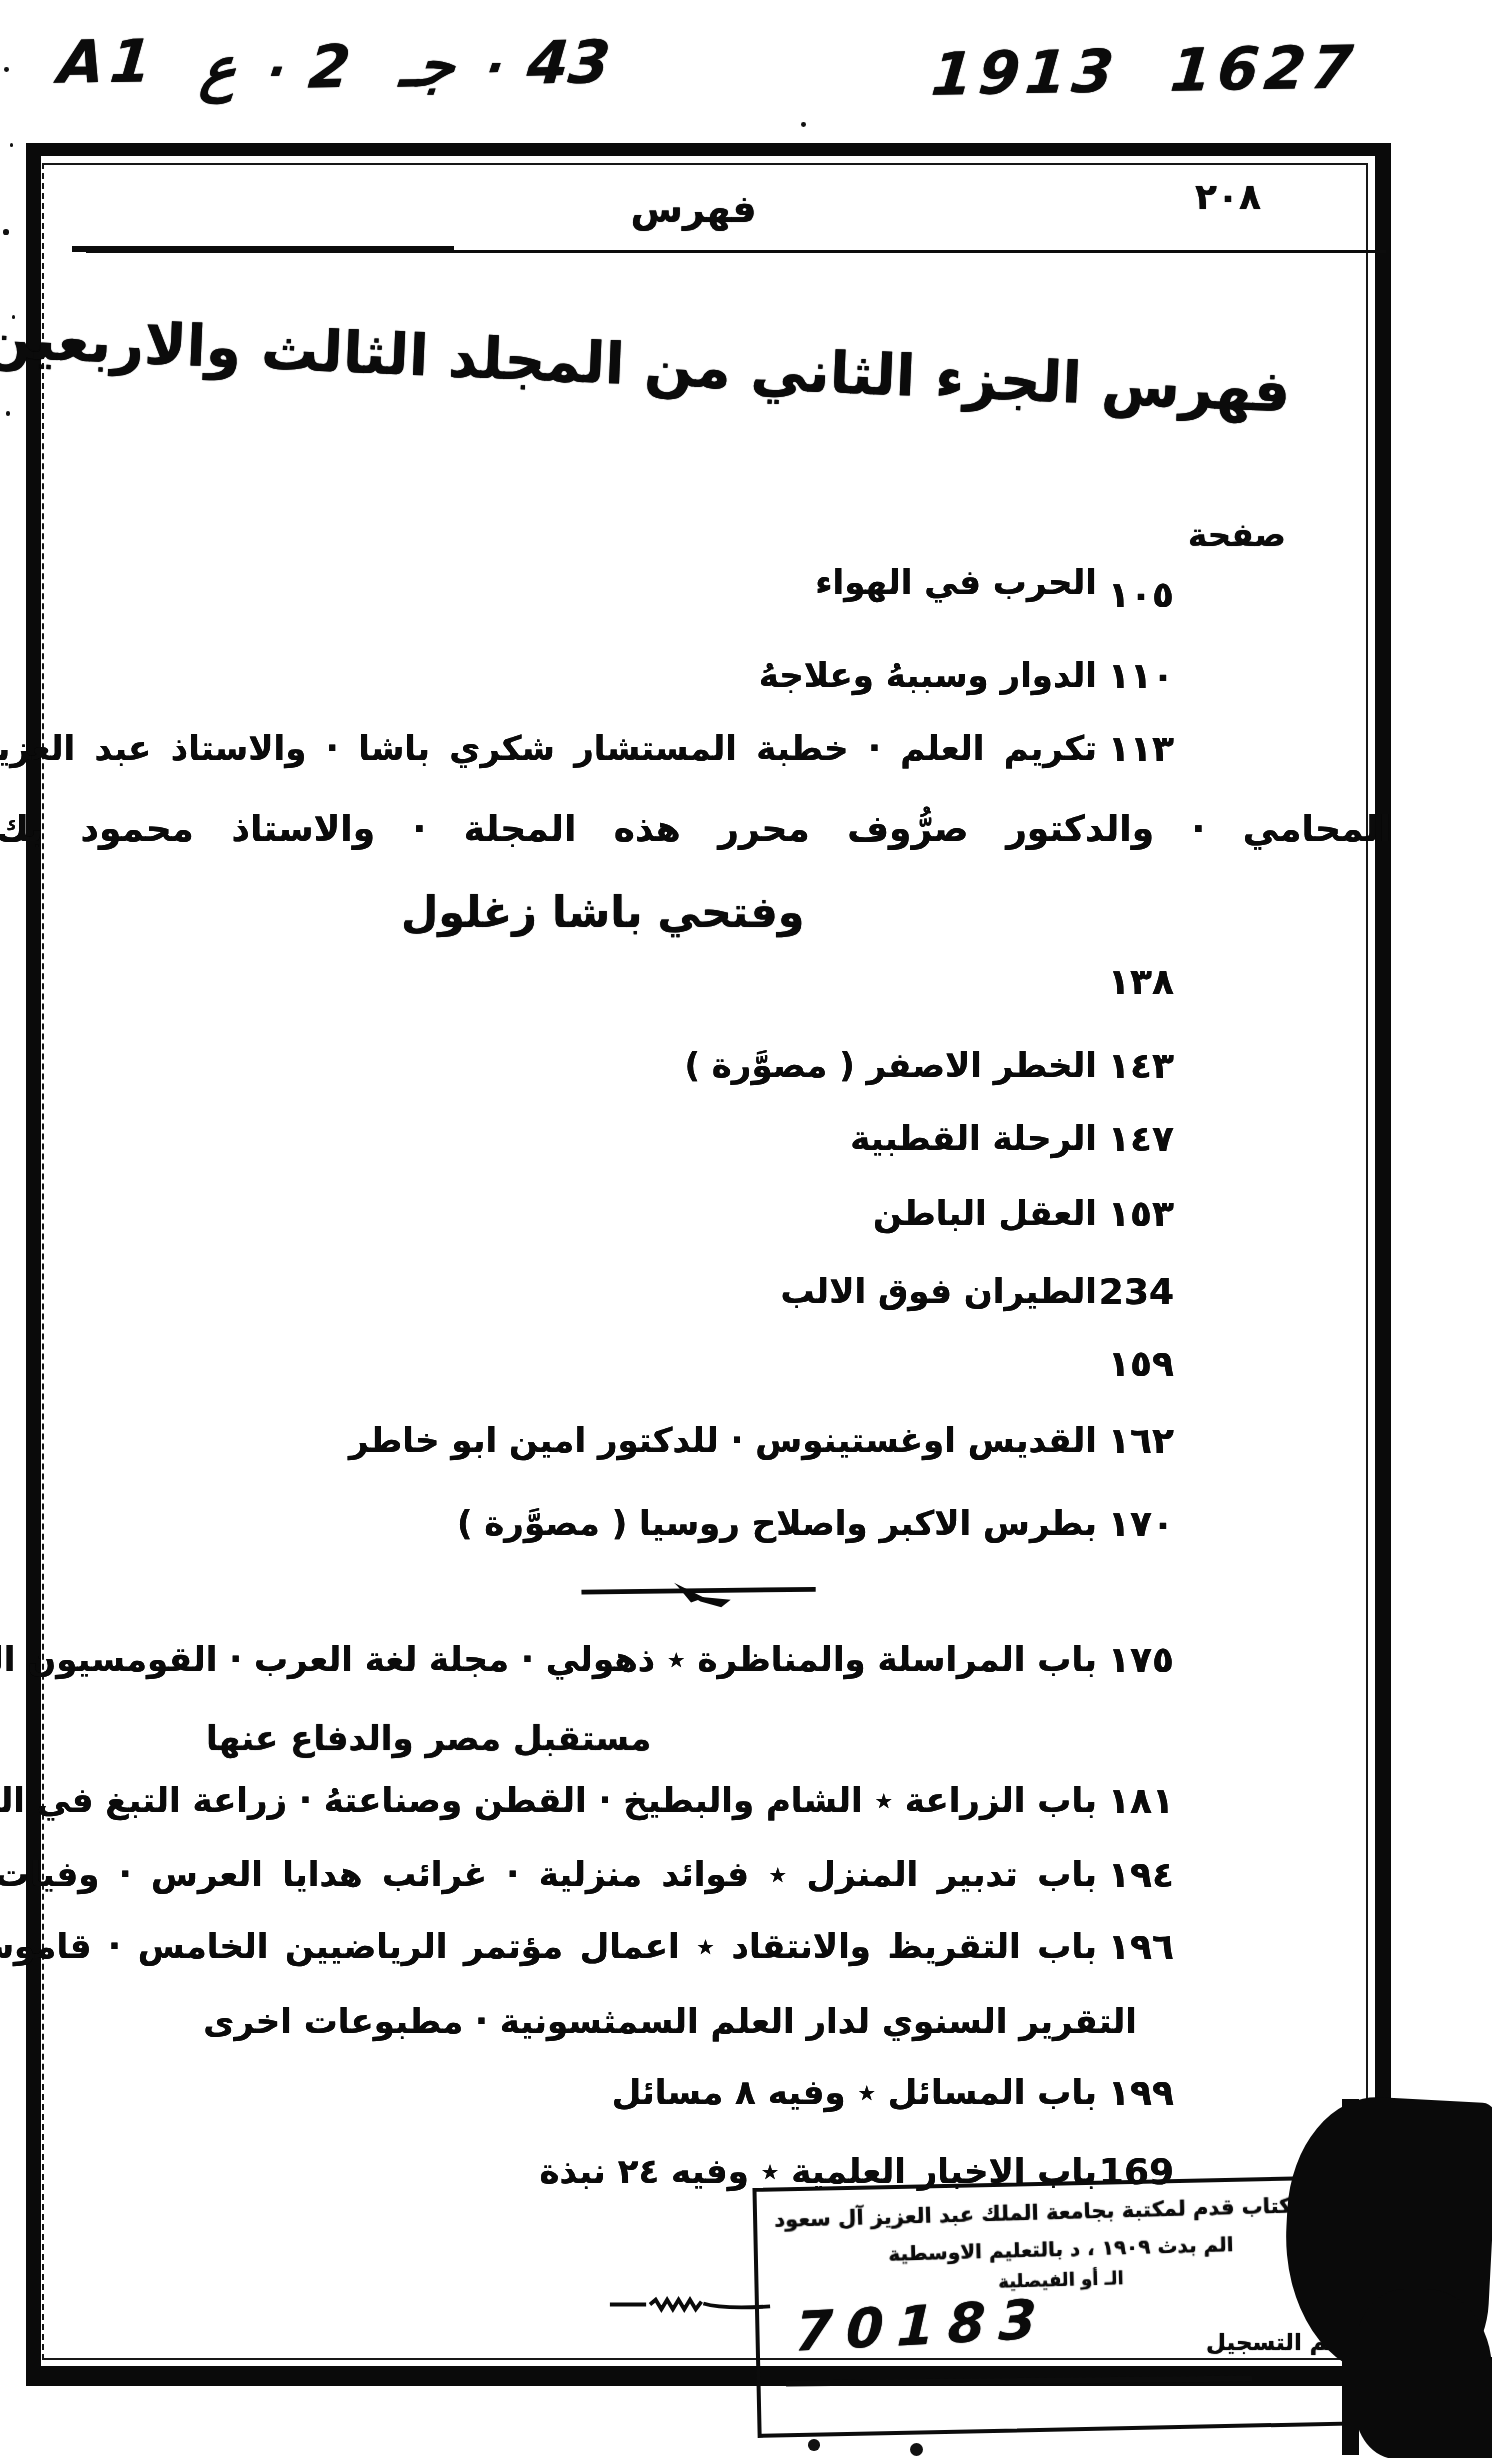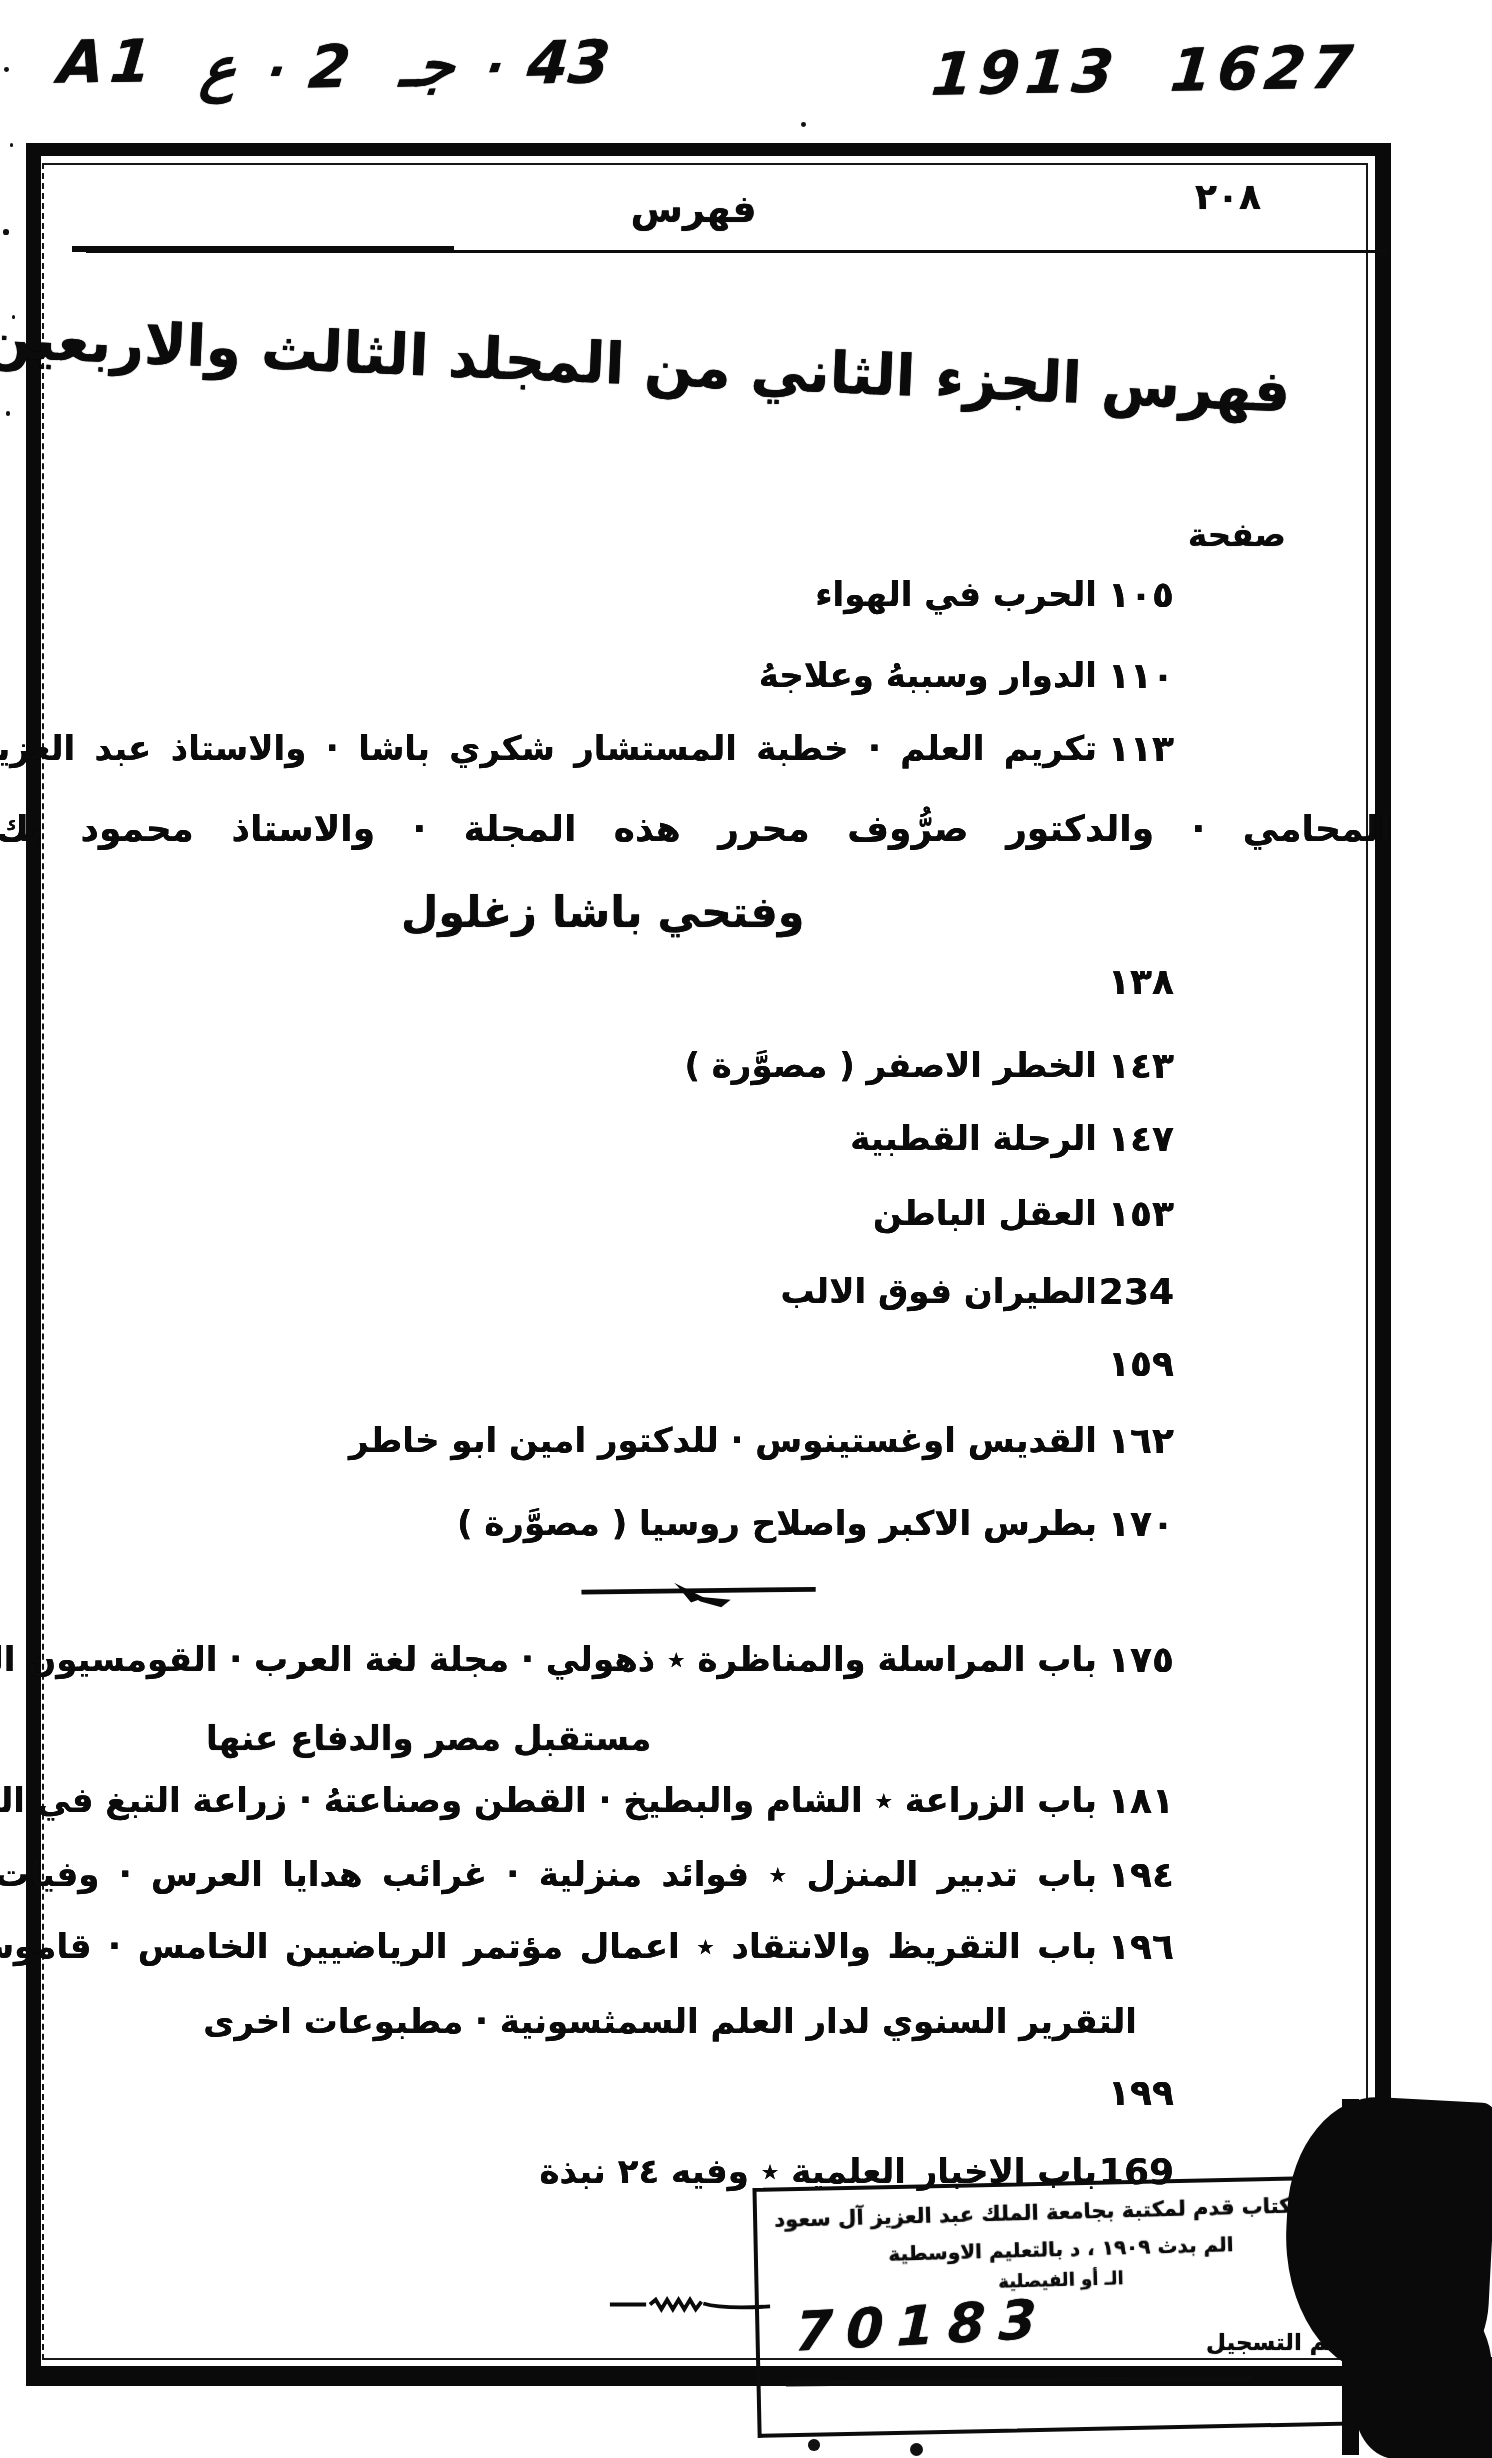--- a/index.html
+++ b/index.html
@@ -92,21 +92,21 @@
   <span class="abs hdr-small ink" style="left:612px;top:187px;width:163px;text-align:center;">فهرس</span>
   <span class="abs hdr-num ink ar" style="left:1195px;top:176px;">٢٠٨</span>
   <div class="rule" style="left:72px;top:246px;width:382px;height:5.7px;"></div>
   <div class="rule" style="left:86px;top:250px;width:1300px;height:2.9px;"></div>
 
   <div class="abs ar" id="main-title">فهرس الجزء الثاني من المجلد الثالث والاربعين</div>
 
   <span class="abs col-label ink ar" style="left:1188px;top:516px;">صفحة</span>
 
   <span class="num" style="top:574px;">١٠٥</span>
-  <span class="ttl" style="top:574px;">الحرب في الهواء</span>
+  <span class="ttl" style="top:562px;">الحرب في الهواء</span>
 
   <span class="num" style="top:655px;">١١٠</span>
   <span class="ttl" style="top:655px;">الدوار وسببهُ وعلاجهُ</span>
 
   <span class="num" style="top:728px;">١١٣</span>
   <span class="ttl" style="top:728px;word-spacing:7.6px;">تكريم العلم · خطبة المستشار شكري باشا · والاستاذ عبد العزيز بك فهمي</span>
   <span class="ttl" style="top:808px;right:101px;font-size:36px;word-spacing:25px;">المحامي · والدكتور صرُّوف محرر هذه المجلة · والاستاذ محمود بك ابو النصر ·</span>
   <span class="abs ar ink" style="left:401px;top:887px;font-size:43px;font-weight:bold;">وفتحي باشا زغلول</span>
 
   <span class="num" style="top:961px;">١٣٨</span>
@@ -145,20 +145,21 @@
   <span class="ttl" style="top:1780px;">باب الزراعة ٭ الشام والبطيخ · القطن وصناعتهُ · زراعة التبغ في القطر المصري</span>
 
   <span class="num" style="top:1854px;">١٩٤</span>
   <span class="ttl" style="top:1854px;word-spacing:7.6px;">باب تدبير المنزل ٭ فوائد منزلية · غرائب هدايا العرس · وفيات الاطفال</span>
 
   <span class="num" style="top:1926px;">١٩٦</span>
   <span class="ttl" style="top:1926px;word-spacing:4.8px;">باب التقريظ والانتقاد ٭ اعمال مؤتمر الرياضيين الخامس · قاموس عربي انكليزي ·</span>
   <span class="ttl" style="top:2001px;right:355px;">التقرير السنوي لدار العلم السمثسونية · مطبوعات اخرى</span>
 
   <span class="num" style="top:2072px;">١٩٩</span>
+  <span class="ttl" style="top:2072px;">باب المسائل ٭ وفيه ٨ مسائل</span>
 
   <span class="num" style="top:2151px;">169</span>
   <span class="ttl" style="top:2151px;">باب الاخبار العلمية ٭ وفيه ٢٤ نبذة</span>
 
   <svg class="abs" style="left:608px;top:2294px;" width="164" height="21" viewBox="0 0 172 22">
     <path d="M2 11 H40 M44 11 l6 -5 6 10 6 -10 6 10 6 -10 6 10 6 -10 6 10 6 -8 M100 10 q20 6 70 3" stroke="#0a0a0a" stroke-width="4" fill="none"></path>
   </svg>
 
   <div id="stamp-box"></div>
   <span class="stamp-text" style="top:2200px;">هدا الكتاب قدم لمكتبة بجامعة الملك عبد العزيز آل سعود</span>

